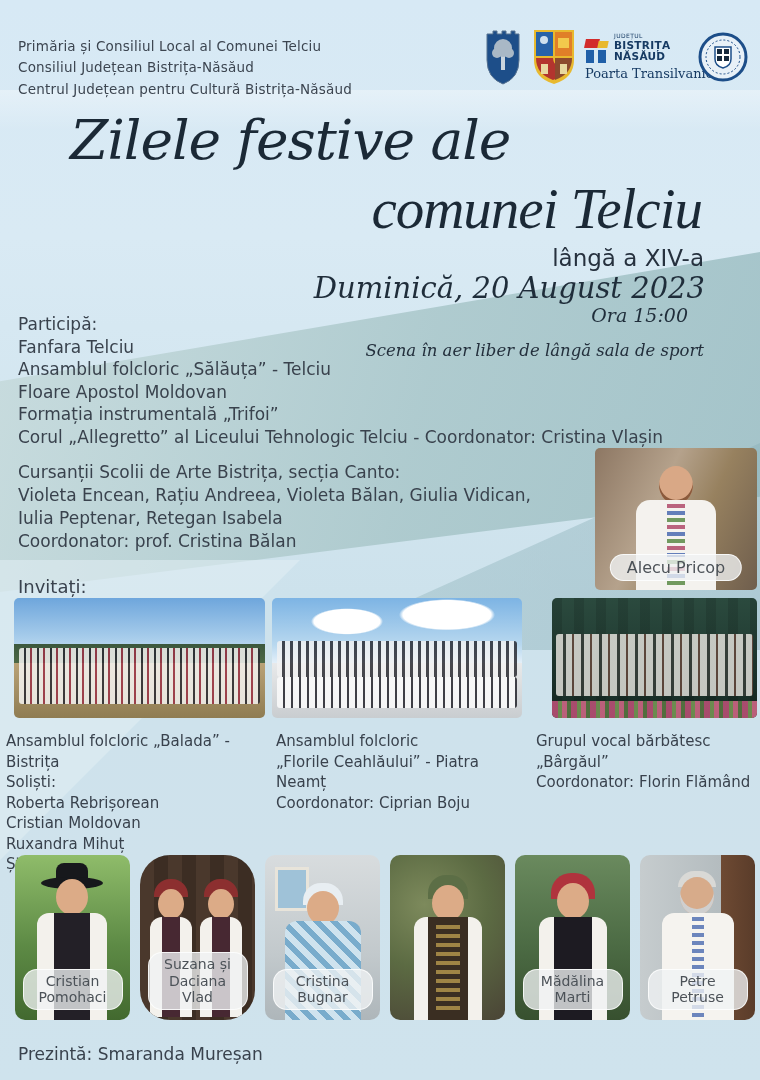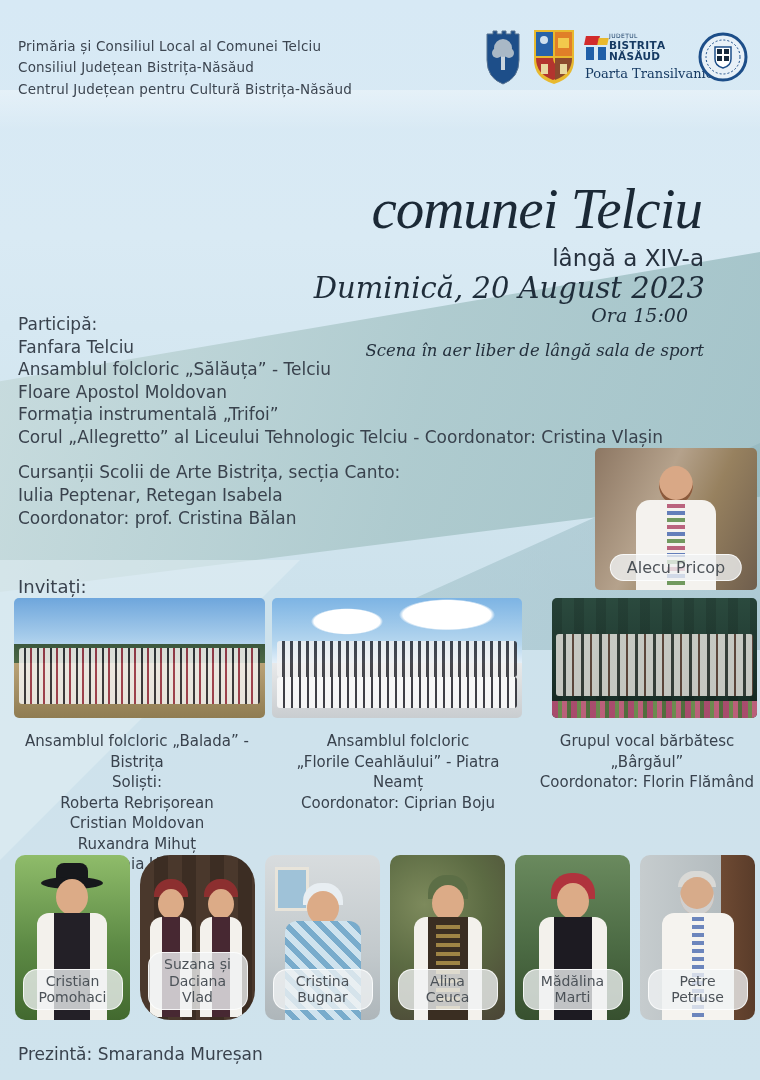--- a/index.html
+++ b/index.html
@@ -19,21 +19,21 @@
     clip-path:polygon(0 100%, 100% 10%, 100% 100%); opacity:.45; }
   .band-c { position:absolute; left:0; top:560px; width:500px; height:300px;
     background:#e2eff4; clip-path:polygon(0 0, 60% 0, 0 100%); opacity:.55; }
   .band-d { position:absolute; left:0; top:90px; width:760px; height:40px;
     background:linear-gradient(180deg,rgba(255,255,255,.35),rgba(255,255,255,0)); }
 
   
   .org-block { position:absolute; left:18px; top:36px; font-size:13.5px; line-height:1.58; color:#3c4550; letter-spacing:.2px; }
   .logos { position:absolute; right:12px; top:28px; display:flex; align-items:center; gap:9px; }
   .county-logo { display:flex; flex-direction:column; align-items:flex-start; width:104px; }
-  .county-top { display:flex; align-items:center; }
+  .county-top { display:flex; align-items:flex-end; gap:5px; }
   .gate-icon { position:relative; width:24px; height:24px; }
   .gate-icon .g1 { position:absolute; left:0; top:0; width:14px; height:9px; background:#d22b2b; transform:skewX(-12deg); }
   .gate-icon .g2 { position:absolute; left:13px; top:2px; width:10px; height:7px; background:#e8b92e; transform:skewX(-12deg); }
   .gate-icon .g3 { position:absolute; left:1px; top:11px; width:8px; height:13px; background:#1f5fa8; }
   .gate-icon .g4 { position:absolute; left:13px; top:11px; width:8px; height:13px; background:#1f5fa8; }
   .county-text { font-size:7px; color:#163a63; line-height:1.1; font-weight:bold; }
   .county-text .small { font-size:6px; font-weight:normal; letter-spacing:.4px; }
   .county-text .big { font-size:10.5px; letter-spacing:.3px; }
   .county-script { font-family:"DejaVu Serif", serif; font-size:13px; color:#163a63; margin-top:2px; border-top:1px solid rgba(22,58,99,.0); white-space:nowrap; }
 
@@ -81,21 +81,21 @@
   .crowd.bw-front { top:66%; height:26%;
     background:repeating-linear-gradient(90deg, #fbfbfb 0 6px, #23232b 6px 8px); opacity:.85; }
   .stage { position:absolute; left:0; top:0; width:100%; height:100%;
     background:repeating-linear-gradient(90deg, rgba(0,0,0,.12) 0 10px, rgba(0,0,0,0) 10px 22px),
                linear-gradient(180deg,#2b4a3e 0%,#1d362e 70%,#14261f 100%); }
   .crowd.men { top:30%; height:52%;
     background:repeating-linear-gradient(90deg, #efece6 0 7px, #3a3f3a 7px 10px, #efece6 10px 16px, #6b4a3e 16px 18px); opacity:.8; }
   .flowers { position:absolute; left:0; bottom:0; width:100%; height:14%;
     background:repeating-linear-gradient(90deg,#c2527a 0 6px,#7a9c57 6px 10px,#d86a8a 10px 15px,#5c7a43 15px 19px); opacity:.85; }
 
-  .gcaption { position:absolute; top:731px; font-size:15px; line-height:20.5px; text-align:center; color:#39424d; }
+  .gcaption { position:absolute; top:731px; font-size:15px; line-height:20.5px; text-align:left; color:#39424d; }
   .gc1 { left:6px; width:262px; }
   .gc2 { left:276px; width:244px; }
   .gc3 { left:536px; width:222px; }
 
   
   .bottom-row { position:absolute; left:15px; top:855px; display:flex; gap:10px; }
   .bp { position:relative; width:115px; height:165px; border-radius:10px; overflow:hidden; }
   .bp .pill { bottom:10px; width:100px; font-size:14px; line-height:1.18; padding:3px 2px; }
   .head { position:absolute; border-radius:50%; background:#dcab87; }
   .torso { position:absolute; border-radius:12px 12px 0 0; }
@@ -194,37 +194,39 @@
       <circle cx="25" cy="25" r="23" fill="#e8f0f7" stroke="#1d4e89" stroke-width="3"></circle>
       <circle cx="25" cy="25" r="17" fill="none" stroke="#1d4e89" stroke-width="1" stroke-dasharray="2 2"></circle>
       <path d="M17 15 h16 v12 q0 7 -8 9 q-8 -2 -8 -9 Z" fill="#fff" stroke="#1d4e89" stroke-width="1.5"></path>
       <rect x="19" y="17" width="5" height="5" fill="#16283c"></rect>
       <rect x="26" y="17" width="5" height="5" fill="#16283c"></rect>
       <rect x="19" y="24" width="5" height="5" fill="#16283c"></rect>
       <rect x="26" y="24" width="5" height="5" fill="#16283c"></rect>
     </svg>
   </div>
 
+  <div class="title-1">Zilele festive ale</div>
   <div class="title-2">comunei Telciu</div>
   <div class="edition">lângă a XIV-a</div>
   <div class="date-line">Duminică, 20 August 2023</div>
   <div class="time-line">Ora 15:00</div>
   <div class="venue-line">Scena în aer liber de lângă sala de sport</div>
 
   <div class="participa">
     <div>Participă:</div>
     <div>Fanfara Telciu</div>
     <div>Ansamblul folcloric „Sălăuța” - Telciu</div>
     <div>Floare Apostol Moldovan</div>
     <div>Formația instrumentală „Trifoi”</div>
     <div>Corul „Allegretto” al Liceului Tehnologic Telciu - Coordonator: Cristina Vlașin</div>
   </div>
 
   <div class="cursanti">
     <div>Cursanții Scolii de Arte Bistrița, secția Canto:</div>
+    <div>Violeta Encean, Rațiu Andreea, Violeta Bălan, Giulia Vidican,</div>
     <div>Iulia Peptenar, Retegan Isabela</div>
     <div>Coordonator: prof. Cristina Bălan</div>
   </div>
 
   <div class="featured">
     <div class="head"></div>
     <div class="torso"></div>
     <div class="embroidery"></div>
     <div class="pill">Alecu Pricop</div>
   </div>
@@ -299,24 +301,20 @@
       <div class="pill">
         <div>Cristina</div>
         <div>Bugnar</div>
       </div>
     </div>
     <div class="bp bp4">
       <div class="scarf"></div>
       <div class="head"></div>
       <div class="torso"></div>
       <div class="gold"></div>
-      <div class="pill">
-        <div>Alina</div>
-        <div>Ceuca</div>
-      </div>
     </div>
     <div class="bp bp5">
       <div class="scarf"></div>
       <div class="head"></div>
       <div class="torso"></div>
       <div class="pill">
         <div>Mădălina</div>
         <div>Marti</div>
       </div>
     </div>

